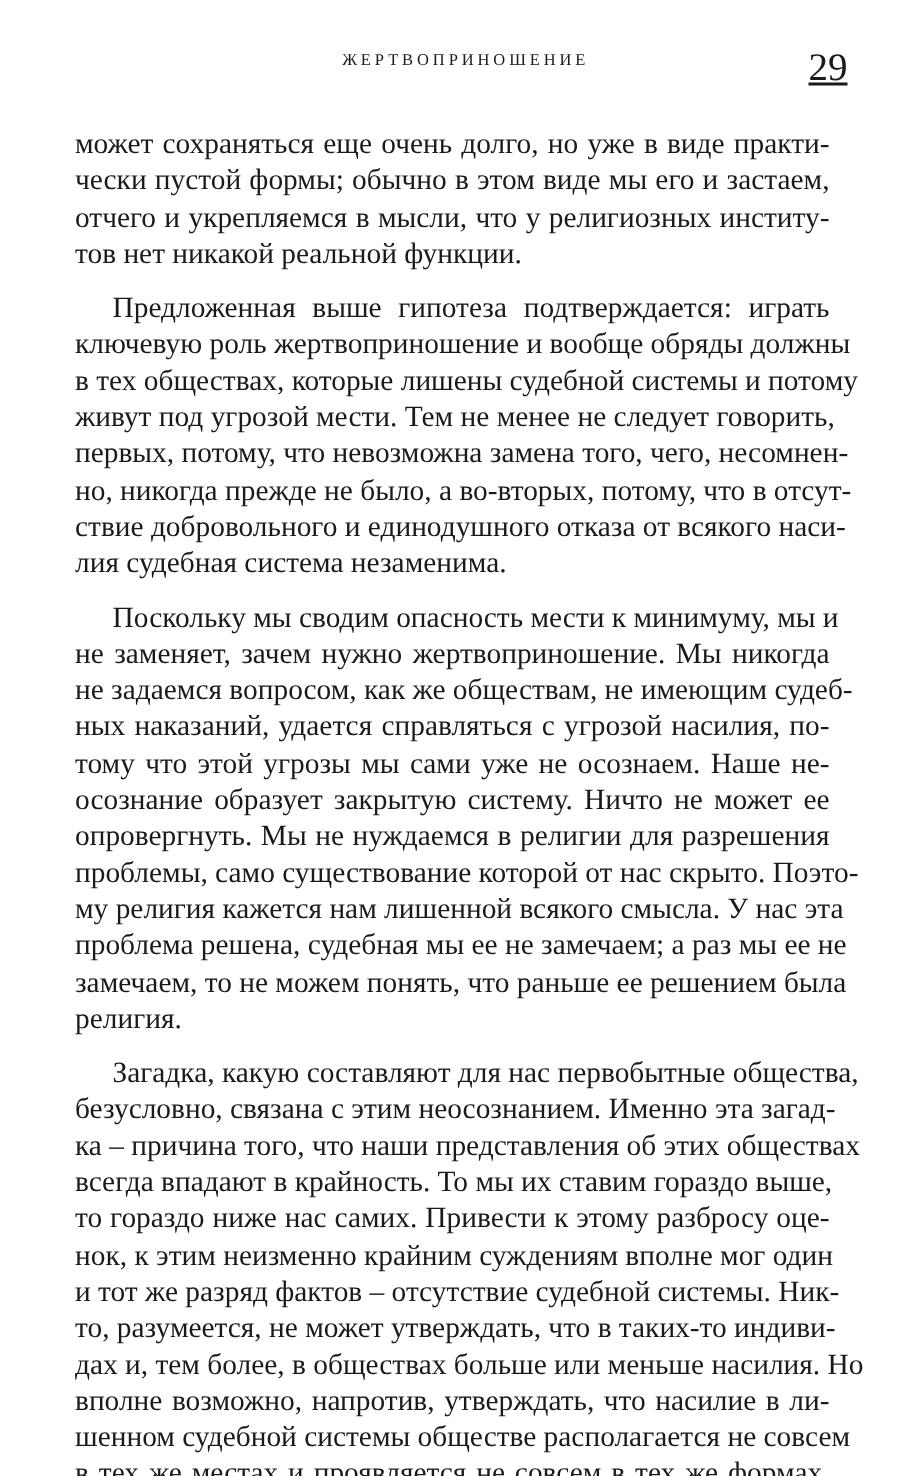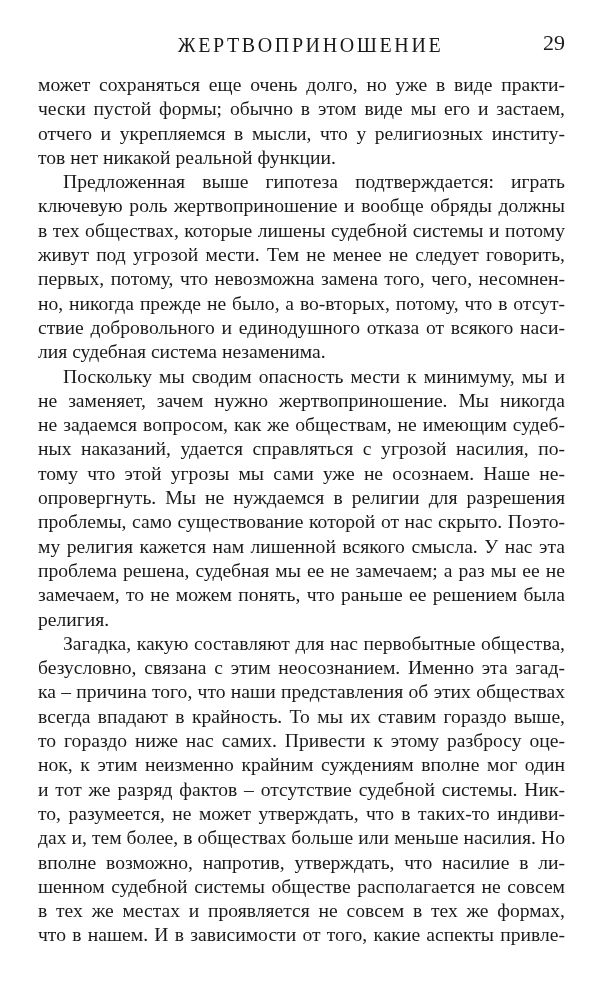--- a/index.html
+++ b/index.html
@@ -21,42 +21,43 @@
       left: 38px;
       width: 527px;
       height: 26px;
     }
     .running-title {
       position: absolute;
       left: 0;
       right: 0;
       top: 4px;
       text-align: center;
-      font-size: 20px;
+      font-size: 11px;
       letter-spacing: 2.6px;
       padding-left: 18px;
     }
     .page-number {
       position: absolute;
       right: 0;
       top: 0;
-      font-size: 22px;
+      font-size: 26px;
+      text-decoration: underline;
     }
     .body-text {
       position: absolute;
       top: 73px;
       left: 38px;
       width: 527px;
       font-size: 19.6px;
       line-height: 24.3px;
       text-align: justify;
       hyphens: manual;
     }
     .body-text p {
-      margin: 0;
+      margin: 12px;
       text-indent: 25px;
     }
     .body-text p.continued {
       text-indent: 0;
     }
     .line {
       display: block;
       text-align: justify;
       text-align-last: justify;
       white-space: nowrap;
@@ -97,20 +98,21 @@
     <span class="line">ствие добровольного и единодушного отказа от всякого наси-</span>
     <span class="line last">лия судебная система незаменима.</span>
   </p>
 
   <p>
     <span class="line indent">Поскольку мы сводим опасность мести к минимуму, мы и</span>
     <span class="line">не заменяет, зачем нужно жертвоприношение. Мы никогда</span>
     <span class="line">не задаемся вопросом, как же обществам, не имеющим судеб-</span>
     <span class="line">ных наказаний, удается справляться с угрозой насилия, по-</span>
     <span class="line">тому что этой угрозы мы сами уже не осознаем. Наше не-</span>
+    <span class="line">осознание образует закрытую систему. Ничто не может ее</span>
     <span class="line">опровергнуть. Мы не нуждаемся в религии для разрешения</span>
     <span class="line">проблемы, само существование которой от нас скрыто. Поэто-</span>
     <span class="line">му религия кажется нам лишенной всякого смысла. У нас эта</span>
     <span class="line">проблема решена, судебная мы ее не замечаем; а раз мы ее не</span>
     <span class="line">замечаем, то не можем понять, что раньше ее решением была</span>
     <span class="line last">религия.</span>
   </p>
 
   <p>
     <span class="line indent">Загадка, какую составляют для нас первобытные общества,</span>

